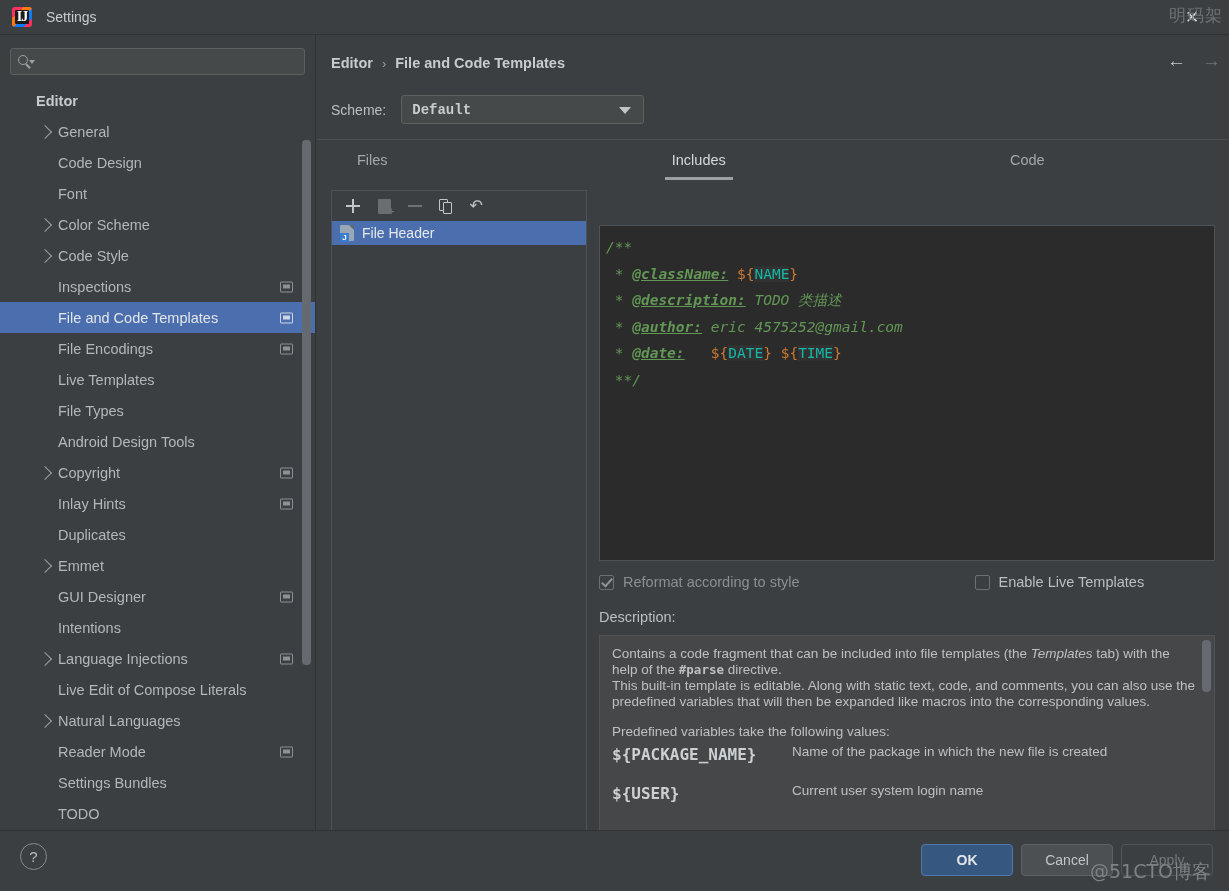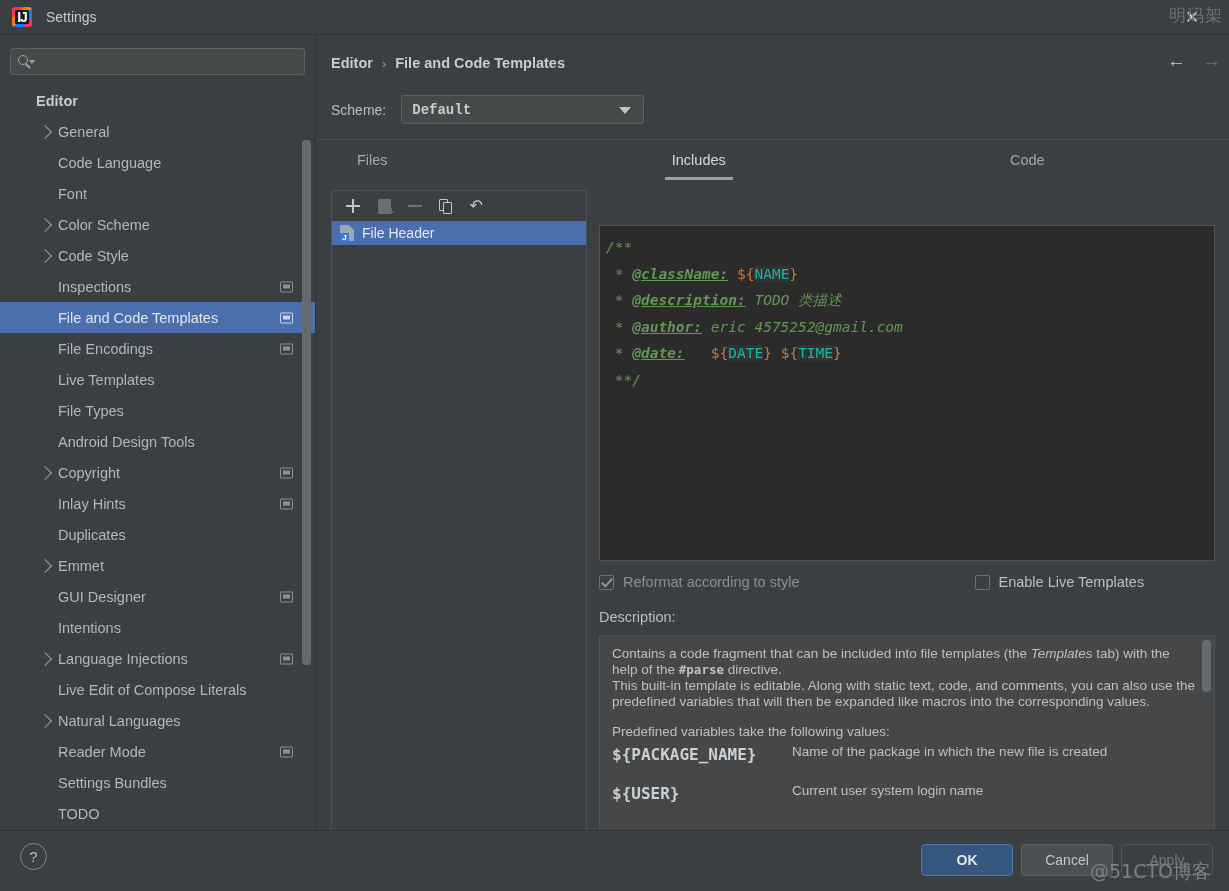--- a/index.html
+++ b/index.html
@@ -27,21 +27,21 @@
     position: relative; width: 20px; height: 20px; margin-left: 12px;
     border-radius: 3px; overflow: hidden;
     background:
       linear-gradient(135deg, #fe315d 0%, #fe315d 30%, #f97a12 30%, #f97a12 55%, #087cfa 55%, #087cfa 78%, #fe315d 78%);
     flex: 0 0 auto;
   }
   .app-icon .ij-inner {
     position: absolute; left: 3px; top: 3px; right: 3px; bottom: 3px;
     background: #1b1b1b; border-radius: 1px;
     color: #ffffff; font-size: 14px; font-weight: bold;
-    font-family: Liberation Sans, sans-serif;
+    font-family: Liberation Serif, serif;
     display: flex; align-items: center; justify-content: center;
     letter-spacing: -1px;
   }
   .title-text {
     margin-left: 14px; font-size: 14px; color: #c9ccce;
   }
   .wm-top {
     position: absolute; right: 6px; top: 4px;
     font-size: 17px; color: #6e7274;
     font-family: "DejaVu Sans", sans-serif;
@@ -390,21 +390,21 @@
     <div class="tree">
       <div class="tree-row root">
         <span class="lbl">Editor</span>
       </div>
       <div id="tree-items">
           <div class="tree-row">
             <span class="chev"></span>
             <span class="lbl">General</span>
           </div>
           <div class="tree-row">
-            <span class="lbl">Code Language</span>
+            <span class="lbl">Code Design</span>
           </div>
           <div class="tree-row">
             <span class="lbl">Font</span>
           </div>
           <div class="tree-row">
             <span class="chev"></span>
             <span class="lbl">Color Scheme</span>
           </div>
           <div class="tree-row">
             <span class="chev"></span>

